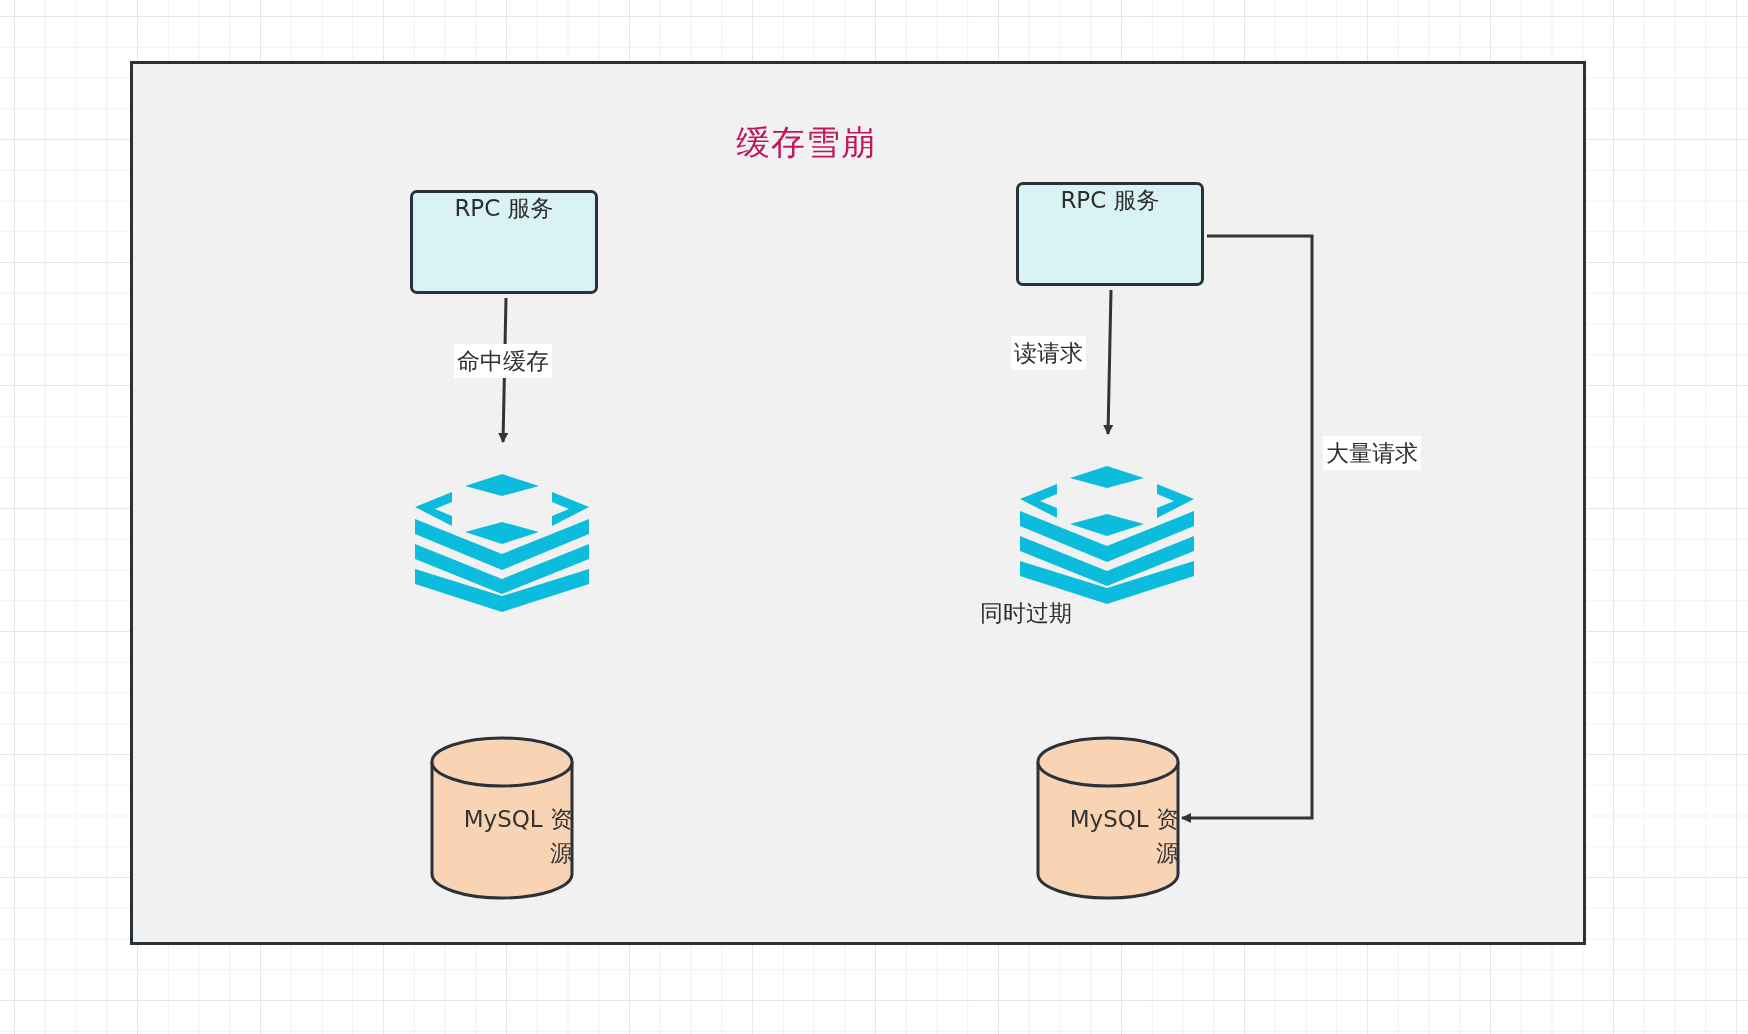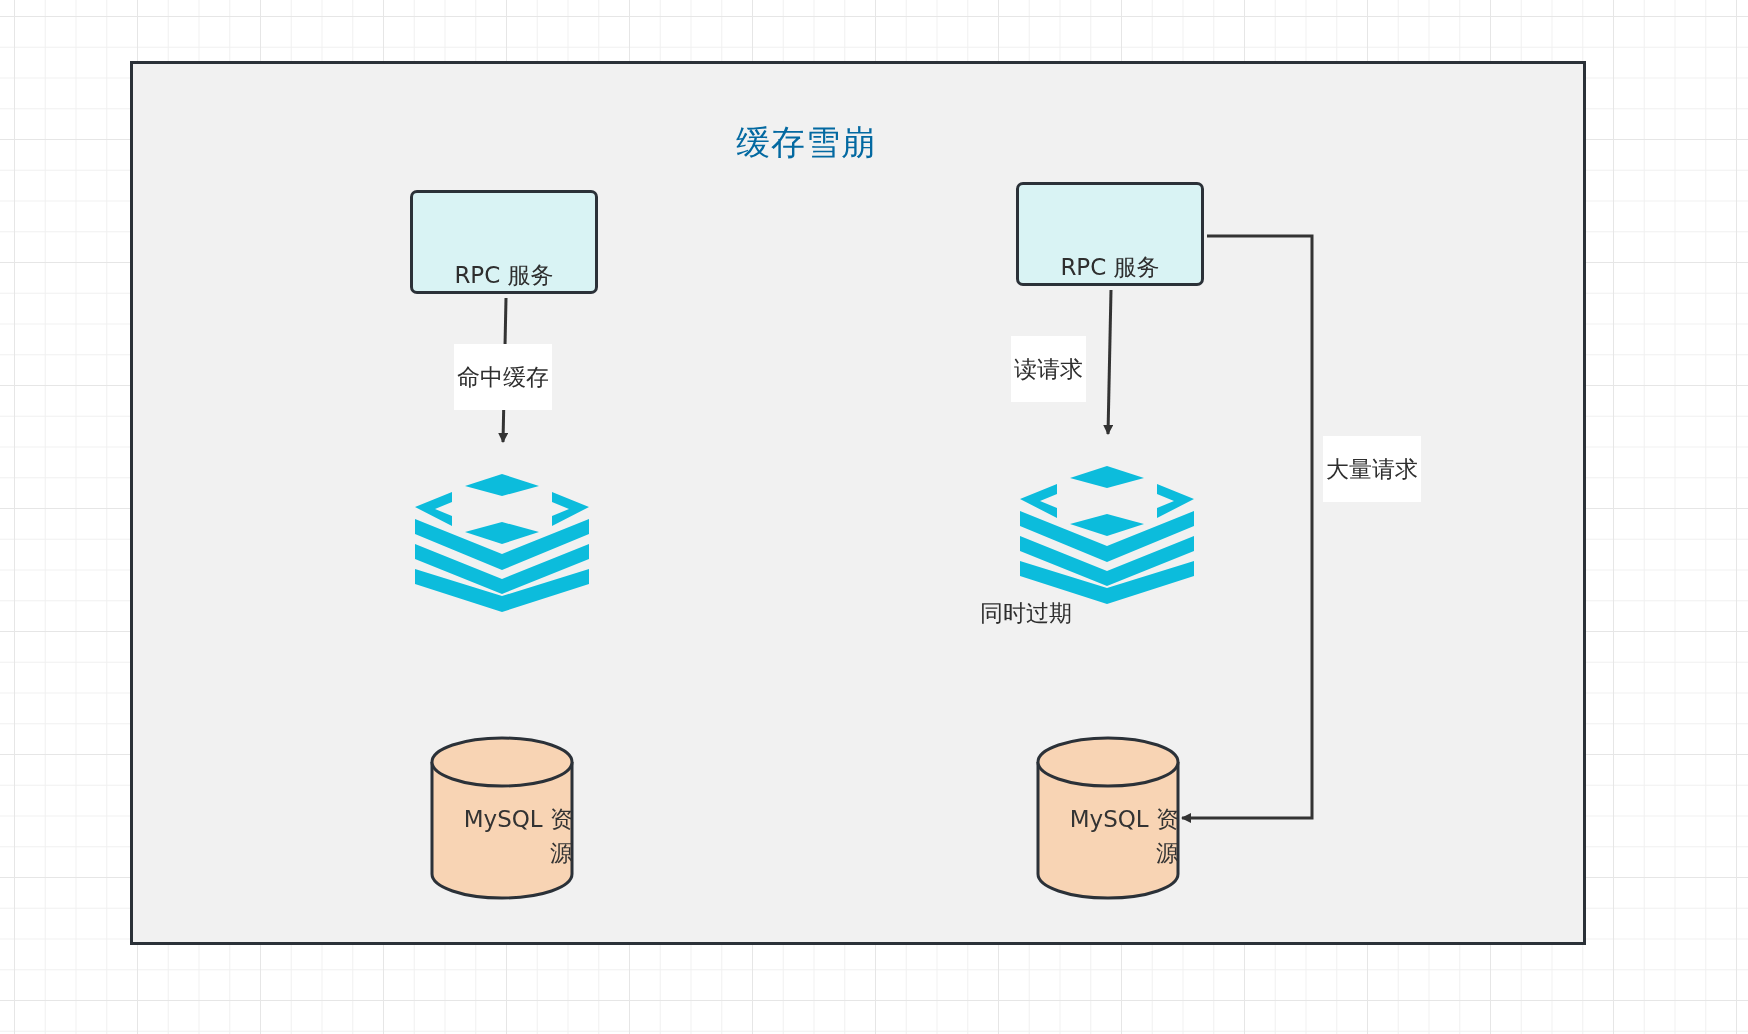--- a/index.html
+++ b/index.html
@@ -13,32 +13,32 @@
       linear-gradient(90deg, #f0f0f0 1px, transparent 1px);
     background-size: 123px 123px, 123px 123px, 30.75px 30.75px, 30.75px 30.75px;
     background-position: 14px 16px, 14px 16px, 14px 16px, 14px 16px;
     font-family: "DejaVu Sans", sans-serif;
   }
   .frame {
     position: absolute; left: 130px; top: 61px; width: 1450px; height: 878px;
     background: #f1f1f1; border: 3px solid #2b3138; box-sizing: content-box;
   }
   .title {
-    position: absolute; left: 736px; top: 120px; font-size: 34px; color: #0369a1;
+    position: absolute; left: 736px; top: 120px; font-size: 34px; color: #be185d;
     letter-spacing: 1px;
   }
   .rpc {
     position: absolute; width: 188px; height: 104px; background: #d9f3f4;
     border: 3px solid #2b3138; border-radius: 7px; box-sizing: border-box;
-    display: flex; align-items: flex-end; justify-content: center;
+    display: flex; align-items: flex-start; justify-content: center;
     font-size: 23px; color: #2e2e2e;
   }
   .edge-label {
     position: absolute; background: #ffffff; font-size: 23px; color: #2e2e2e;
-    padding: 18px 3px; line-height: 30px; white-space: nowrap;
+    padding: 2px 3px; line-height: 30px; white-space: nowrap;
   }
   .plain-label {
     position: absolute; font-size: 23px; color: #2e2e2e; white-space: nowrap;
   }
   svg.overlay { position: absolute; left: 0; top: 0; }
   .cyl-text {
     position: absolute; width: 141px; text-align: right; font-size: 23px; color: #333;
     line-height: 34px;
   }
 </style>

